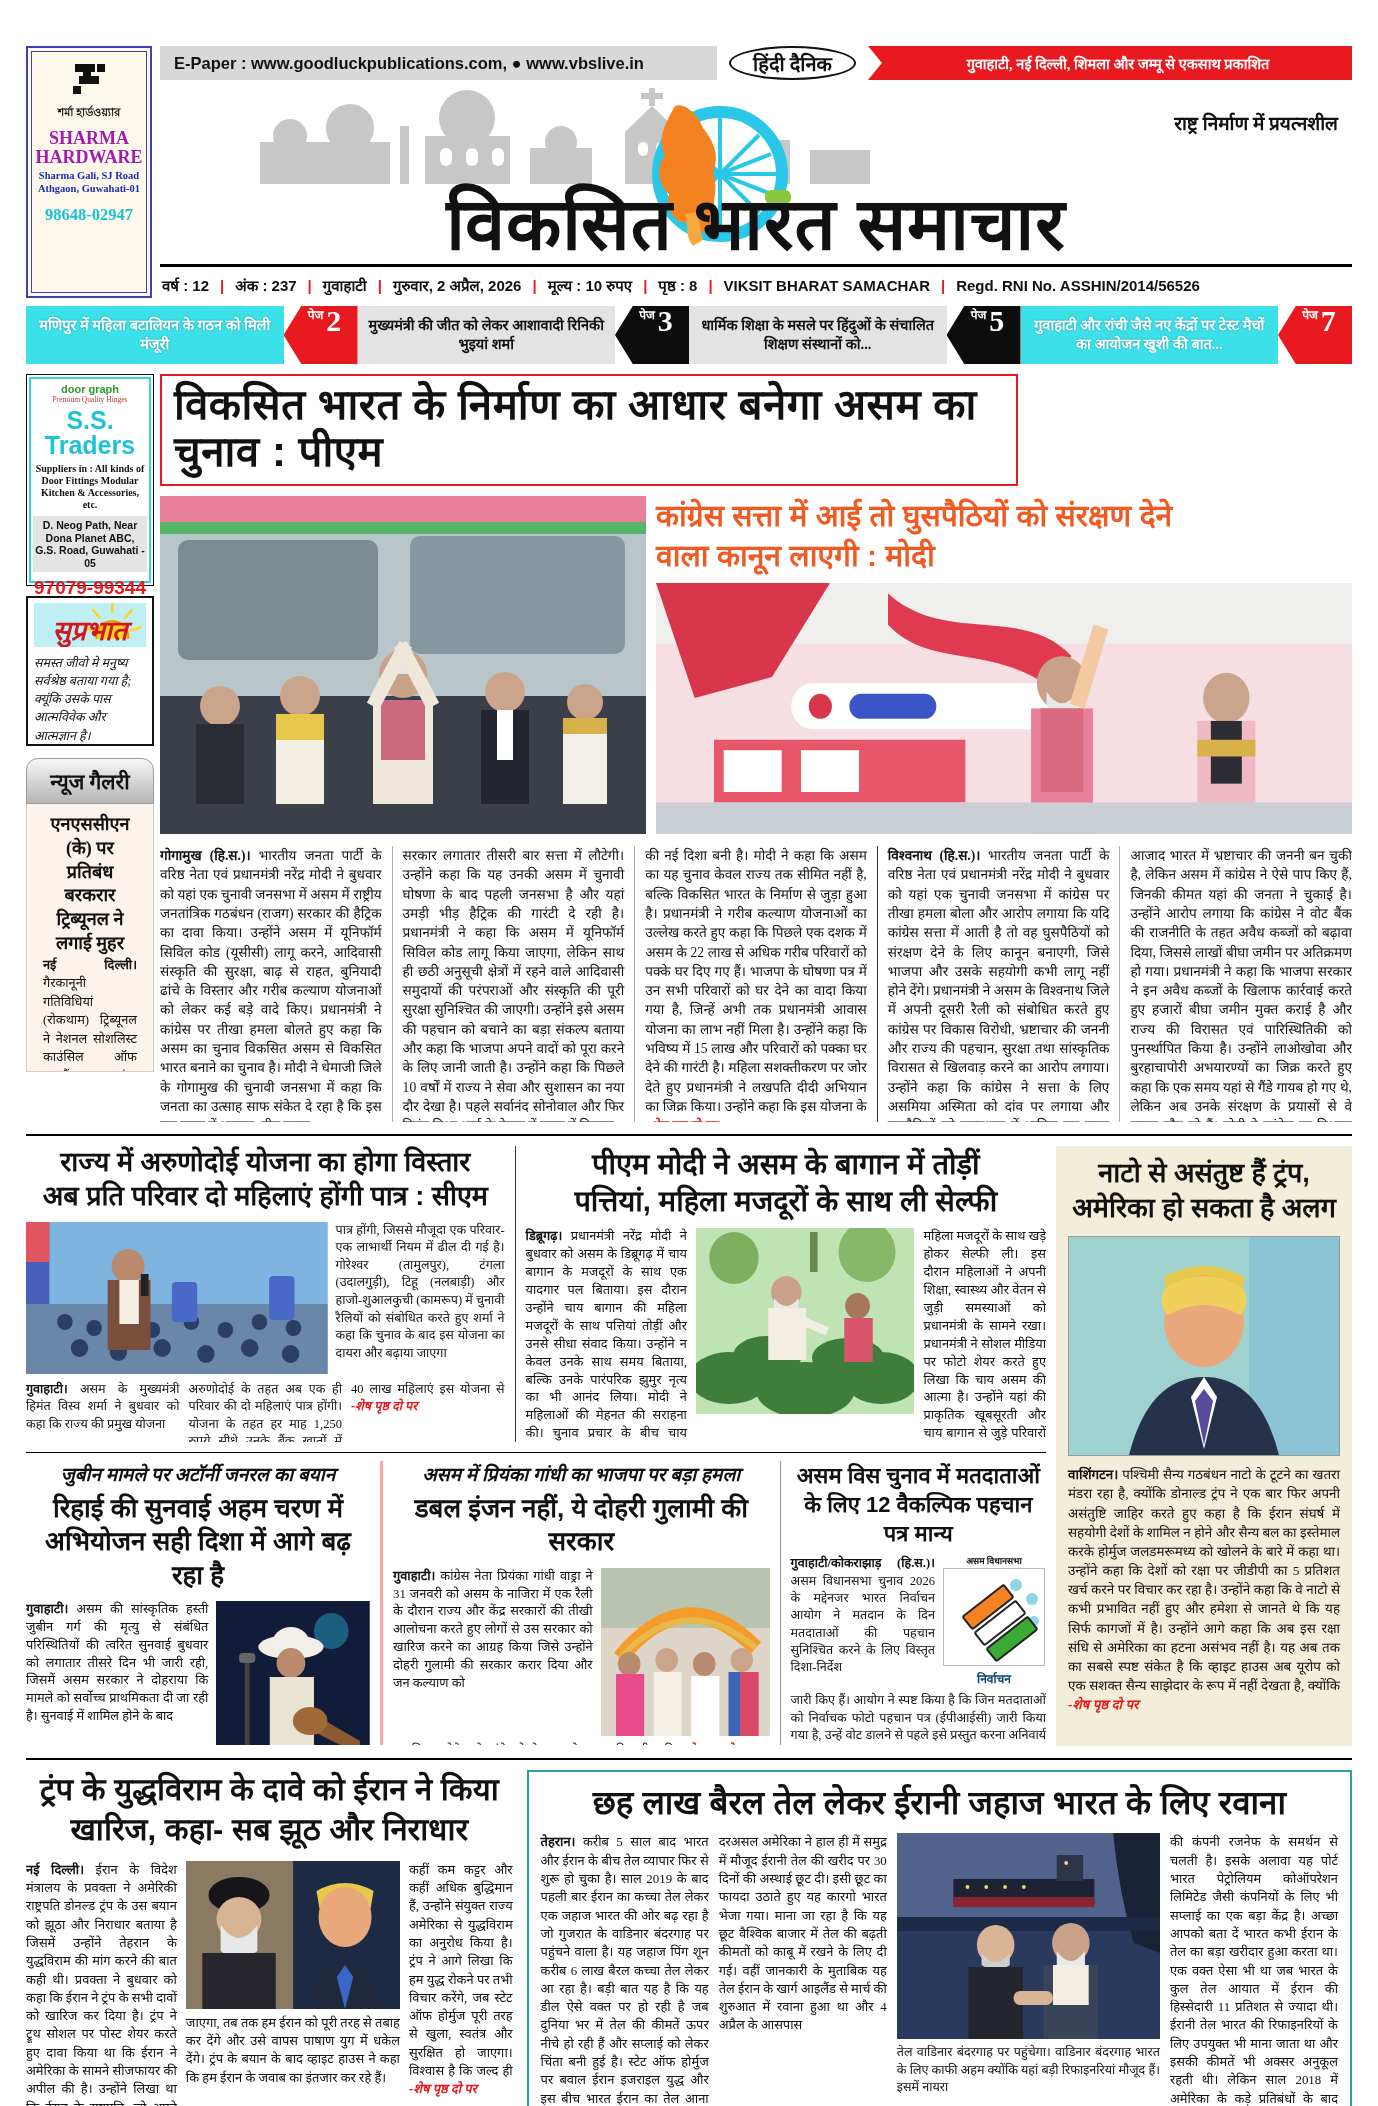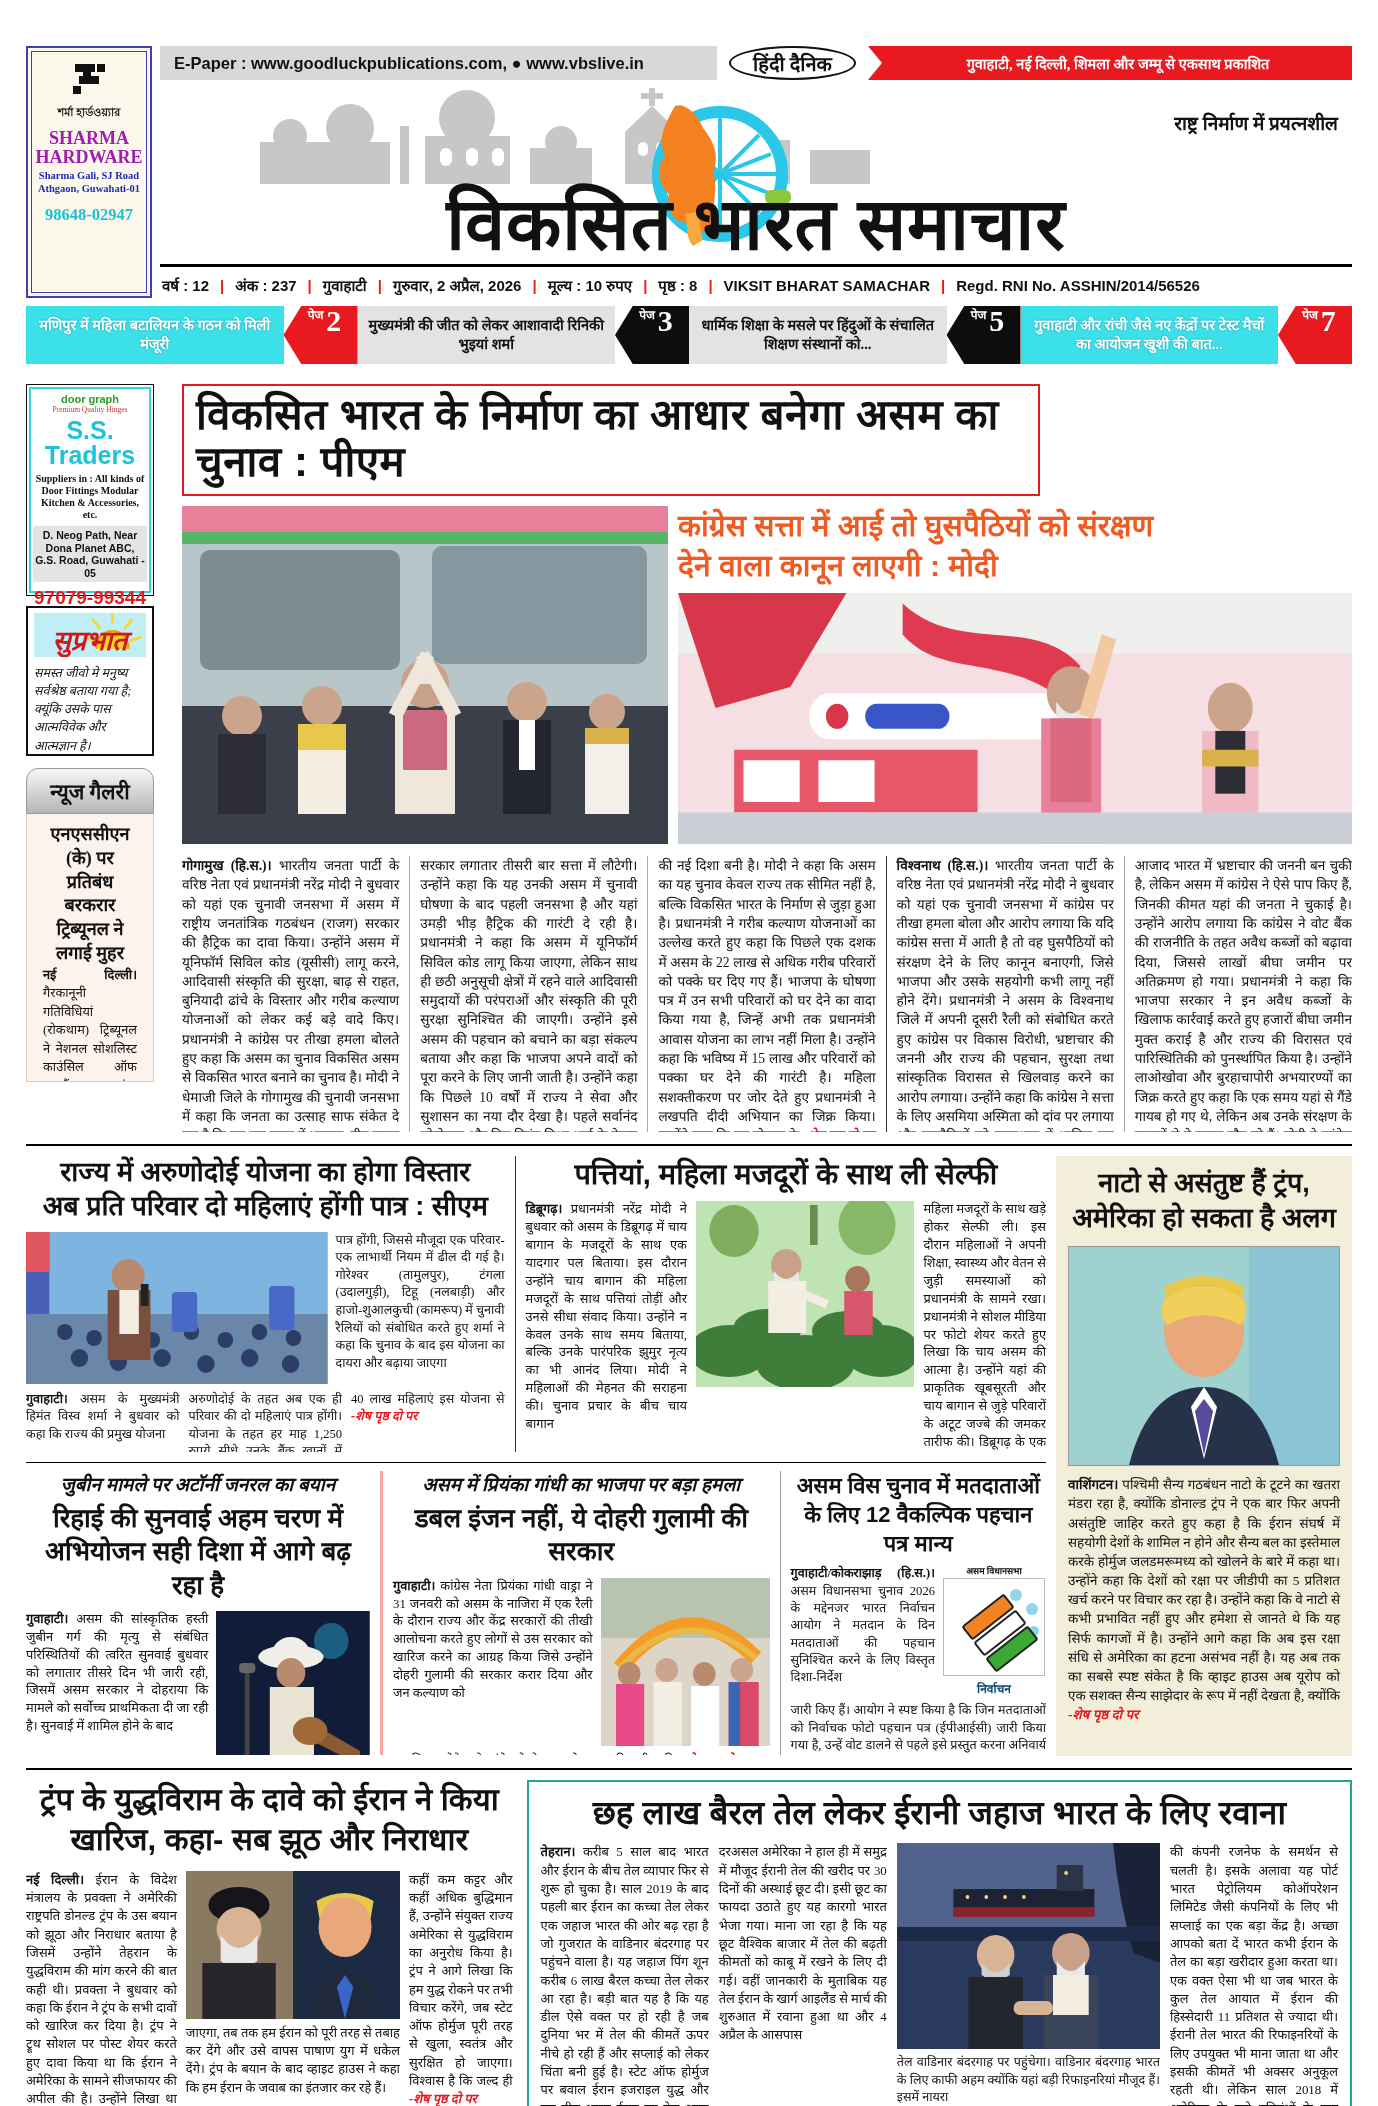--- a/index.html
+++ b/index.html
@@ -37,21 +37,21 @@
   .teaser{flex:1;display:flex;align-items:stretch;}
   .t-text{flex:1;display:flex;align-items:center;justify-content:center;text-align:center;
           font-weight:bold;font-size:14.5px;line-height:1.3;padding:3px 8px;}
   .t-cyan .t-text{background:#3be0e8;color:#fff;text-shadow:0 0 2px rgba(0,60,80,.45);}
   .t-gray .t-text{background:#e3e3e3;color:#111;}
   .badge{width:66px;flex:none;display:flex;align-items:flex-start;justify-content:center;gap:3px;color:#fff;
          clip-path:polygon(24% 0,100% 0,100% 100%,24% 100%,0 50%);padding-left:8px;}
   .badge-red{background:#e8191f;} .badge-black{background:#0d0d0d;}
   .badge .pw{font-size:12px;font-weight:bold;} .badge .pn{font-size:30px;font-weight:bold;line-height:1;}
   
-  .main-row{display:flex;gap:28px;margin-top:20px;}
+  .main-row{display:flex;gap:6px;margin-top:10px;}
   .left-rail{width:128px;flex:none;}
   .ss-ad{border:1.5px solid #111;box-shadow:inset 0 0 0 2px #fff, inset 0 0 0 4px #35d3df;
          padding:8px 6px;text-align:center;height:212px;box-sizing:border-box;}
   .ss-brand{font-size:11px;color:#2a9d2a;font-weight:bold;font-family:"Liberation Sans",sans-serif;}
   .ss-brand-sub{font-size:7.5px;color:#c03838;}
   .ss-name{color:#1ec3d6;font-weight:bold;font-size:25px;line-height:1;margin-top:4px;font-family:"Liberation Sans",sans-serif;}
   .ss-line{font-size:10px;font-weight:bold;margin-top:5px;line-height:1.2;}
   .ss-addr{background:#e4e4e4;font-size:10.5px;font-weight:bold;padding:3px 2px;margin-top:5px;line-height:1.2;font-family:"Liberation Sans",sans-serif;}
   .ss-phone{color:#e8191f;font-weight:bold;font-size:19px;margin-top:5px;font-family:"Liberation Sans",sans-serif;}
   .suprabhat{border:2px solid #111;margin-top:10px;padding:5px 6px;height:150px;box-sizing:border-box;text-align:center;overflow:hidden;}
@@ -417,20 +417,21 @@
             </div>
             <div class="aru-side">पात्र होंगी, जिससे मौजूदा एक परिवार-एक लाभार्थी नियम में ढील दी गई है। गोरेश्वर (तामुलपुर), टंगला (उदालगुड़ी), टिहू (नलबाड़ी) और हाजो-शुआलकुची (कामरूप) में चुनावी रैलियों को संबोधित करते हुए शर्मा ने कहा कि चुनाव के बाद इस योजना का दायरा और बढ़ाया जाएगा</div>
           </div>
           <div class="aru-bottom">
             <div><b class="dt">गुवाहाटी।</b> <span>असम के मुख्यमंत्री हिमंत विस्व शर्मा ने बुधवार को कहा कि राज्य की प्रमुख योजना</span></div>
             <div>अरुणोदोई के तहत अब एक ही परिवार की दो महिलाएं पात्र होंगी। योजना के तहत हर माह 1,250 रुपये सीधे उनके बैंक खातों में मिलते हैं। वर्तमान में, लगभग</div>
             <div><span>40 लाख महिलाएं इस योजना से</span> <span class="more">-शेष पृष्ठ दो पर</span></div>
           </div>
         </div>
         <div class="tea">
+          <h2>पीएम मोदी ने असम के बागान में तोड़ीं</h2>
           <h2>पत्तियां, महिला मजदूरों के साथ ली सेल्फी</h2>
           <div class="tea-body">
             <div class="tea-colL"><b class="dt">डिब्रूगढ़।</b> <span>प्रधानमंत्री नरेंद्र मोदी ने बुधवार को असम के डिब्रूगढ़ में चाय बागान के मजदूरों के साथ एक यादगार पल बिताया। इस दौरान उन्होंने चाय बागान की महिला मजदूरों के साथ पत्तियां तोड़ीं और उनसे सीधा संवाद किया। उन्होंने न केवल उनके साथ समय बिताया, बल्कि उनके पारंपरिक झुमुर नृत्य का भी आनंद लिया। मोदी ने महिलाओं की मेहनत की सराहना की। चुनाव प्रचार के बीच चाय बागान</span></div>
             <div class="photo photo-tea">
               <svg viewBox="0 0 230 186" preserveAspectRatio="none">
                 <rect width="230" height="186" fill="#bfe3b2"></rect>
                 <circle cx="40" cy="30" r="26" fill="#7fae5e"></circle>
                   <circle cx="180" cy="24" r="30" fill="#86b868"></circle>
                   <rect x="120" y="4" width="8" height="40" fill="#6a8a50"></rect>
                 <g fill="#3e7d3a">

